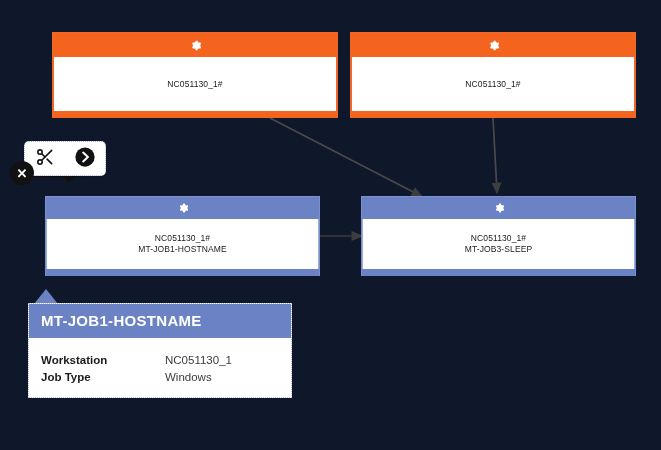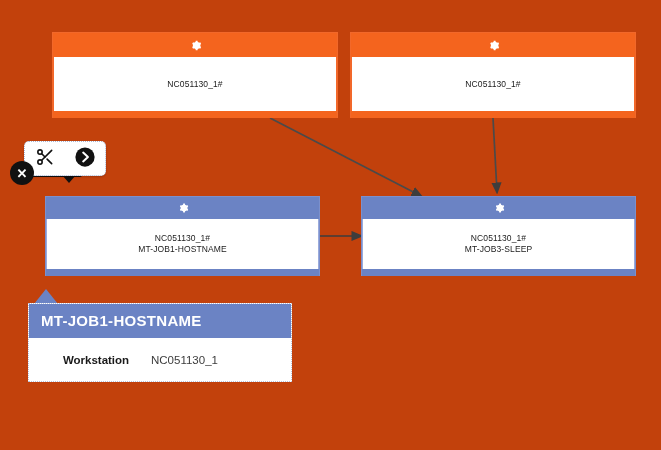--- a/index.html
+++ b/index.html
@@ -10,21 +10,21 @@
     width: 661px;
     height: 450px;
     background: #ffffff;
     font-family: "Liberation Sans", sans-serif;
     overflow: hidden;
   }
   #canvas {
     position: relative;
     width: 661px;
     height: 450px;
-    background: #c2410c;
+    background: #0f172a;
   }
   svg.connectors {
     position: absolute;
     left: 0;
     top: 0;
     width: 661px;
     height: 450px;
     pointer-events: none;
   }
 
@@ -176,24 +176,24 @@
   }
   .tooltip-row {
     display: flex;
     font-size: 11.5px;
     line-height: 1.45;
   }
   .tooltip-row .t-label {
     width: 110px;
     font-weight: bold;
     color: #1a1a1a;
-    text-align: center;
   }
   .tooltip-row .t-value {
     color: #3c3c3c;
+    margin-left: 14px;
   }
 </style>
 </head>
 <body>
 
 <div id="canvas">
 
   <svg class="connectors" viewBox="0 0 661 450" xmlns="http://www.w3.org/2000/svg">
     <defs>
       <marker id="arrowhead" markerWidth="7" markerHeight="7" refX="5.6" refY="3" orient="auto" markerUnits="strokeWidth">
@@ -300,16 +300,20 @@
   </div>
 
   <div class="tooltip-pointer"></div>
   <div class="tooltip-card">
     <div class="tooltip-title">MT-JOB1-HOSTNAME</div>
     <div class="tooltip-rows">
       <div class="tooltip-row">
         <div class="t-label">Workstation</div>
         <div class="t-value">NC051130_1</div>
       </div>
+      <div class="tooltip-row">
+        <div class="t-label">Job Type</div>
+        <div class="t-value">Windows</div>
+      </div>
     </div>
   </div>
 
 </div>
 
 </body></html>

